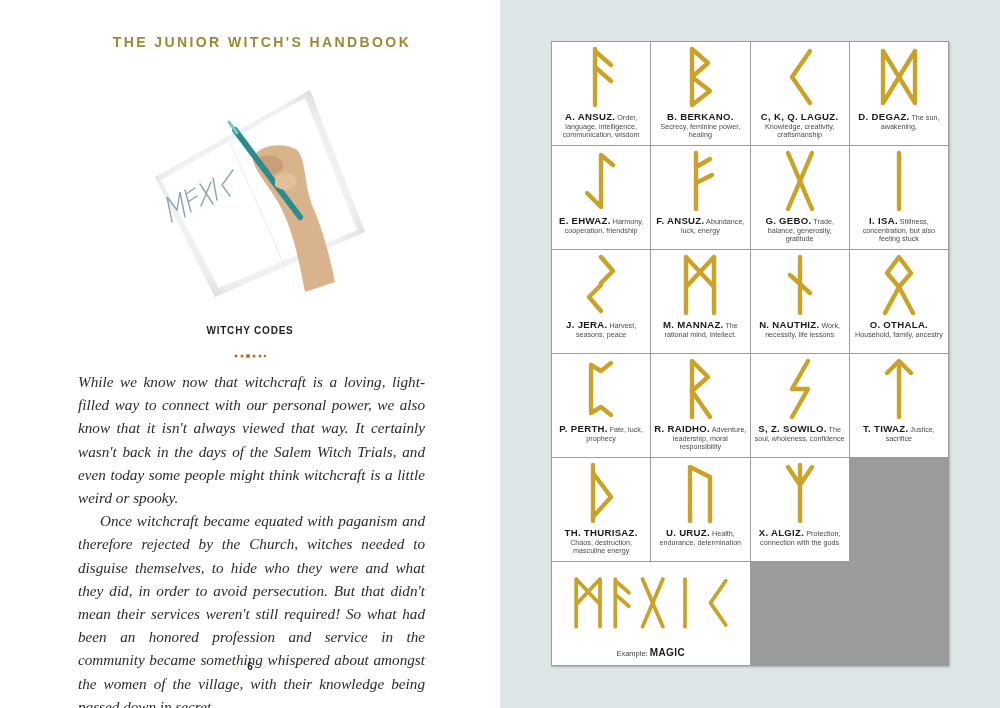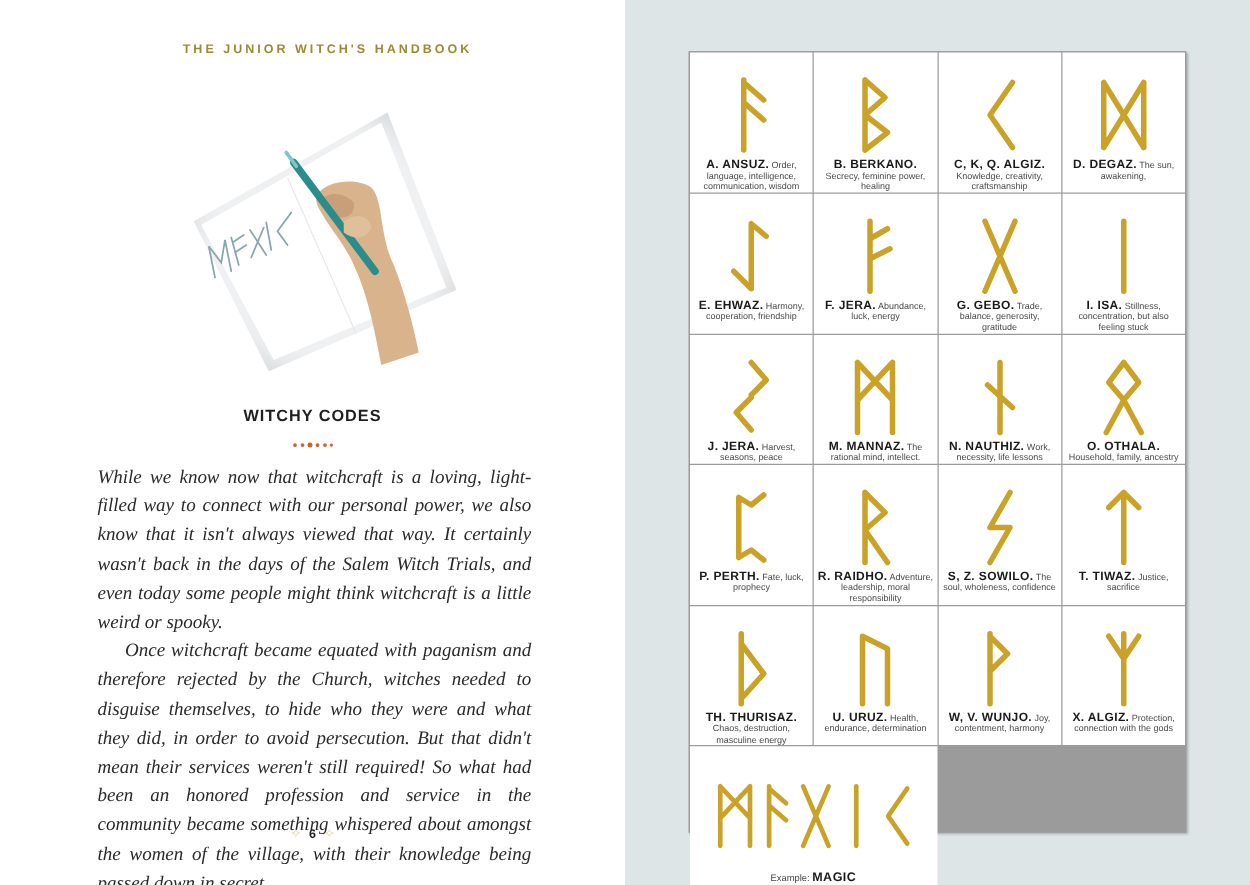--- a/index.html
+++ b/index.html
@@ -3,28 +3,28 @@
 <meta charset="utf-8">
 <style>
   * { box-sizing: border-box; margin: 0; padding: 0; }
   html, body { width: 1000px; height: 708px; overflow: hidden; background: #ffffff; }
   .spread { position: relative; width: 1000px; height: 708px; display: flex; }
   .page-left { position: relative; width: 500px; height: 708px; background: #ffffff; }
   .page-right { position: relative; width: 500px; height: 708px; background: #dde5e6; }
 
   .running-head {
     position: absolute; top: 34px; left: 0; width: 524px; text-align: center;
-    font-family: "Liberation Sans", sans-serif; font-weight: bold; font-size: 10px;
+    font-family: "Liberation Sans", sans-serif; font-weight: bold; font-size: 14px;
     letter-spacing: 2.4px; color: #9a8a34;
   }
   .illustration { position: absolute; left: 125px; top: 82px; width: 250px; height: 225px; }
 
   .section-title {
     position: absolute; top: 325px; left: 0; width: 500px; text-align: center;
-    font-family: "Liberation Sans", sans-serif; font-weight: bold; font-size: 13px;
+    font-family: "Liberation Sans", sans-serif; font-weight: bold; font-size: 10px;
     letter-spacing: 0.8px; color: #1f1f1f;
   }
   .ornament { position: absolute; top: 352px; left: 233px; width: 34px; height: 8px; }
 
   .body-text {
     position: absolute; top: 370px; left: 78px; width: 347px;
     font-family: "Liberation Serif", serif; font-size: 15.2px; line-height: 23.2px;
     color: #2a2a2a; text-align: justify;
   }
   .body-text p { margin: 0; font-style: italic; }
@@ -38,21 +38,21 @@
 
   
   .rune-grid {
     position: absolute; left: 51px; top: 41px; width: 398px; height: 625px;
     display: grid; grid-template-columns: repeat(4, 1fr); grid-template-rows: repeat(6, 1fr);
     background: #9b9b9b; gap: 1px; border: 1px solid #9b9b9b;
     box-shadow: 1px 1px 2px rgba(0,0,0,0.25);
   }
   .cell {
     background: #ffffff; position: relative; display: flex; flex-direction: column;
-    align-items: center; justify-content: flex-start; padding-top: 16px;
+    align-items: center; justify-content: flex-start; padding-top: 1px;
   }
   .cell.wide { grid-column: span 2; }
   .glyph { width: 60px; height: 66px; }
   .cell.wide .glyph { width: 170px; height: 66px; margin-top: 6px; }
   .label {
     margin-top: 4px; text-align: center; width: 94%;
     font-family: "Liberation Sans", sans-serif; font-size: 7.2px; line-height: 8.6px; color: #444;
   }
   .label .name { font-weight: bold; font-size: 9.6px; color: #1a1a1a; letter-spacing: 0.3px; }
   .label .desc { color: #4a4a4a; }
@@ -124,39 +124,39 @@
         <div class="cell">
           <svg viewBox="0 0 60 66" class="glyph">
             <path d="M22,6 L22,62 M22,6 L38,20 L22,34 L40,48 L22,62" class="r"></path>
           </svg>
           <div class="label"><span class="name">B. BERKANO.</span><span class="desc"> Secrecy, feminine power, healing</span></div>
         </div>
         <div class="cell">
           <svg viewBox="0 0 60 66" class="glyph">
             <path d="M40,8 L22,34 L40,60" class="r"></path>
           </svg>
-          <div class="label"><span class="name">C, K, Q. ALGIZ.</span><span class="desc"> Knowledge, creativity, craftsmanship</span></div>
+          <div class="label"><span class="name">C, K, Q. LAGUZ.</span><span class="desc"> Knowledge, creativity, craftsmanship</span></div>
         </div>
         <div class="cell">
           <svg viewBox="0 0 60 66" class="glyph">
             <path d="M14,8 L14,60 M46,8 L46,60 M14,8 L46,60 M46,8 L14,60" class="r"></path>
           </svg>
           <div class="label"><span class="name">D. DEGAZ.</span><span class="desc"> The sun, awakening,</span></div>
         </div>
         <div class="cell">
           <svg viewBox="0 0 60 66" class="glyph">
             <path d="M42,18 L30,8 L30,60 L16,46" class="r"></path>
           </svg>
           <div class="label"><span class="name">E. EHWAZ.</span><span class="desc"> Harmony, cooperation, friendship</span></div>
         </div>
         <div class="cell">
           <svg viewBox="0 0 60 66" class="glyph">
             <path d="M26,6 L26,62 M26,20 L40,12 M26,36 L42,28" class="r"></path>
           </svg>
-          <div class="label"><span class="name">F. JERA.</span><span class="desc"> Abundance, luck, energy</span></div>
+          <div class="label"><span class="name">F. ANSUZ.</span><span class="desc"> Abundance, luck, energy</span></div>
         </div>
         <div class="cell">
           <svg viewBox="0 0 60 66" class="glyph">
             <path d="M18,6 L42,62 M42,6 L18,62" class="r"></path>
           </svg>
           <div class="label"><span class="name">G. GEBO.</span><span class="desc"> Trade, balance, generosity, gratitude</span></div>
         </div>
         <div class="cell">
           <svg viewBox="0 0 60 66" class="glyph">
             <path d="M30,6 L30,62" class="r"></path>
@@ -215,26 +215,20 @@
           <svg viewBox="0 0 60 66" class="glyph">
             <path d="M22,6 L22,62 M22,14 L40,38 L22,58" class="r"></path>
           </svg>
           <div class="label"><span class="name">TH. THURISAZ.</span><span class="desc"> Chaos, destruction, masculine energy</span></div>
         </div>
         <div class="cell">
           <svg viewBox="0 0 60 66" class="glyph">
             <path d="M20,62 L20,8 L40,18 L40,62" class="r"></path>
           </svg>
           <div class="label"><span class="name">U. URUZ.</span><span class="desc"> Health, endurance, determination</span></div>
-        </div>
-        <div class="cell">
-          <svg viewBox="0 0 60 66" class="glyph">
-            <path d="M22,6 L22,62 M22,8 L36,22 L22,36" class="r"></path>
-          </svg>
-          <div class="label"><span class="name">W, V. WUNJO.</span><span class="desc"> Joy, contentment, harmony</span></div>
         </div>
         <div class="cell">
           <svg viewBox="0 0 60 66" class="glyph">
             <path d="M30,26 L30,62 M30,26 L18,8 M30,26 L42,8 M30,6 L30,26" class="r"></path>
           </svg>
           <div class="label"><span class="name">X. ALGIZ.</span><span class="desc"> Protection, connection with the gods</span></div>
         </div>
         <div class="cell wide">
           <svg viewBox="0 0 200 66" class="glyph">
             <g transform="translate(-4,0)">

